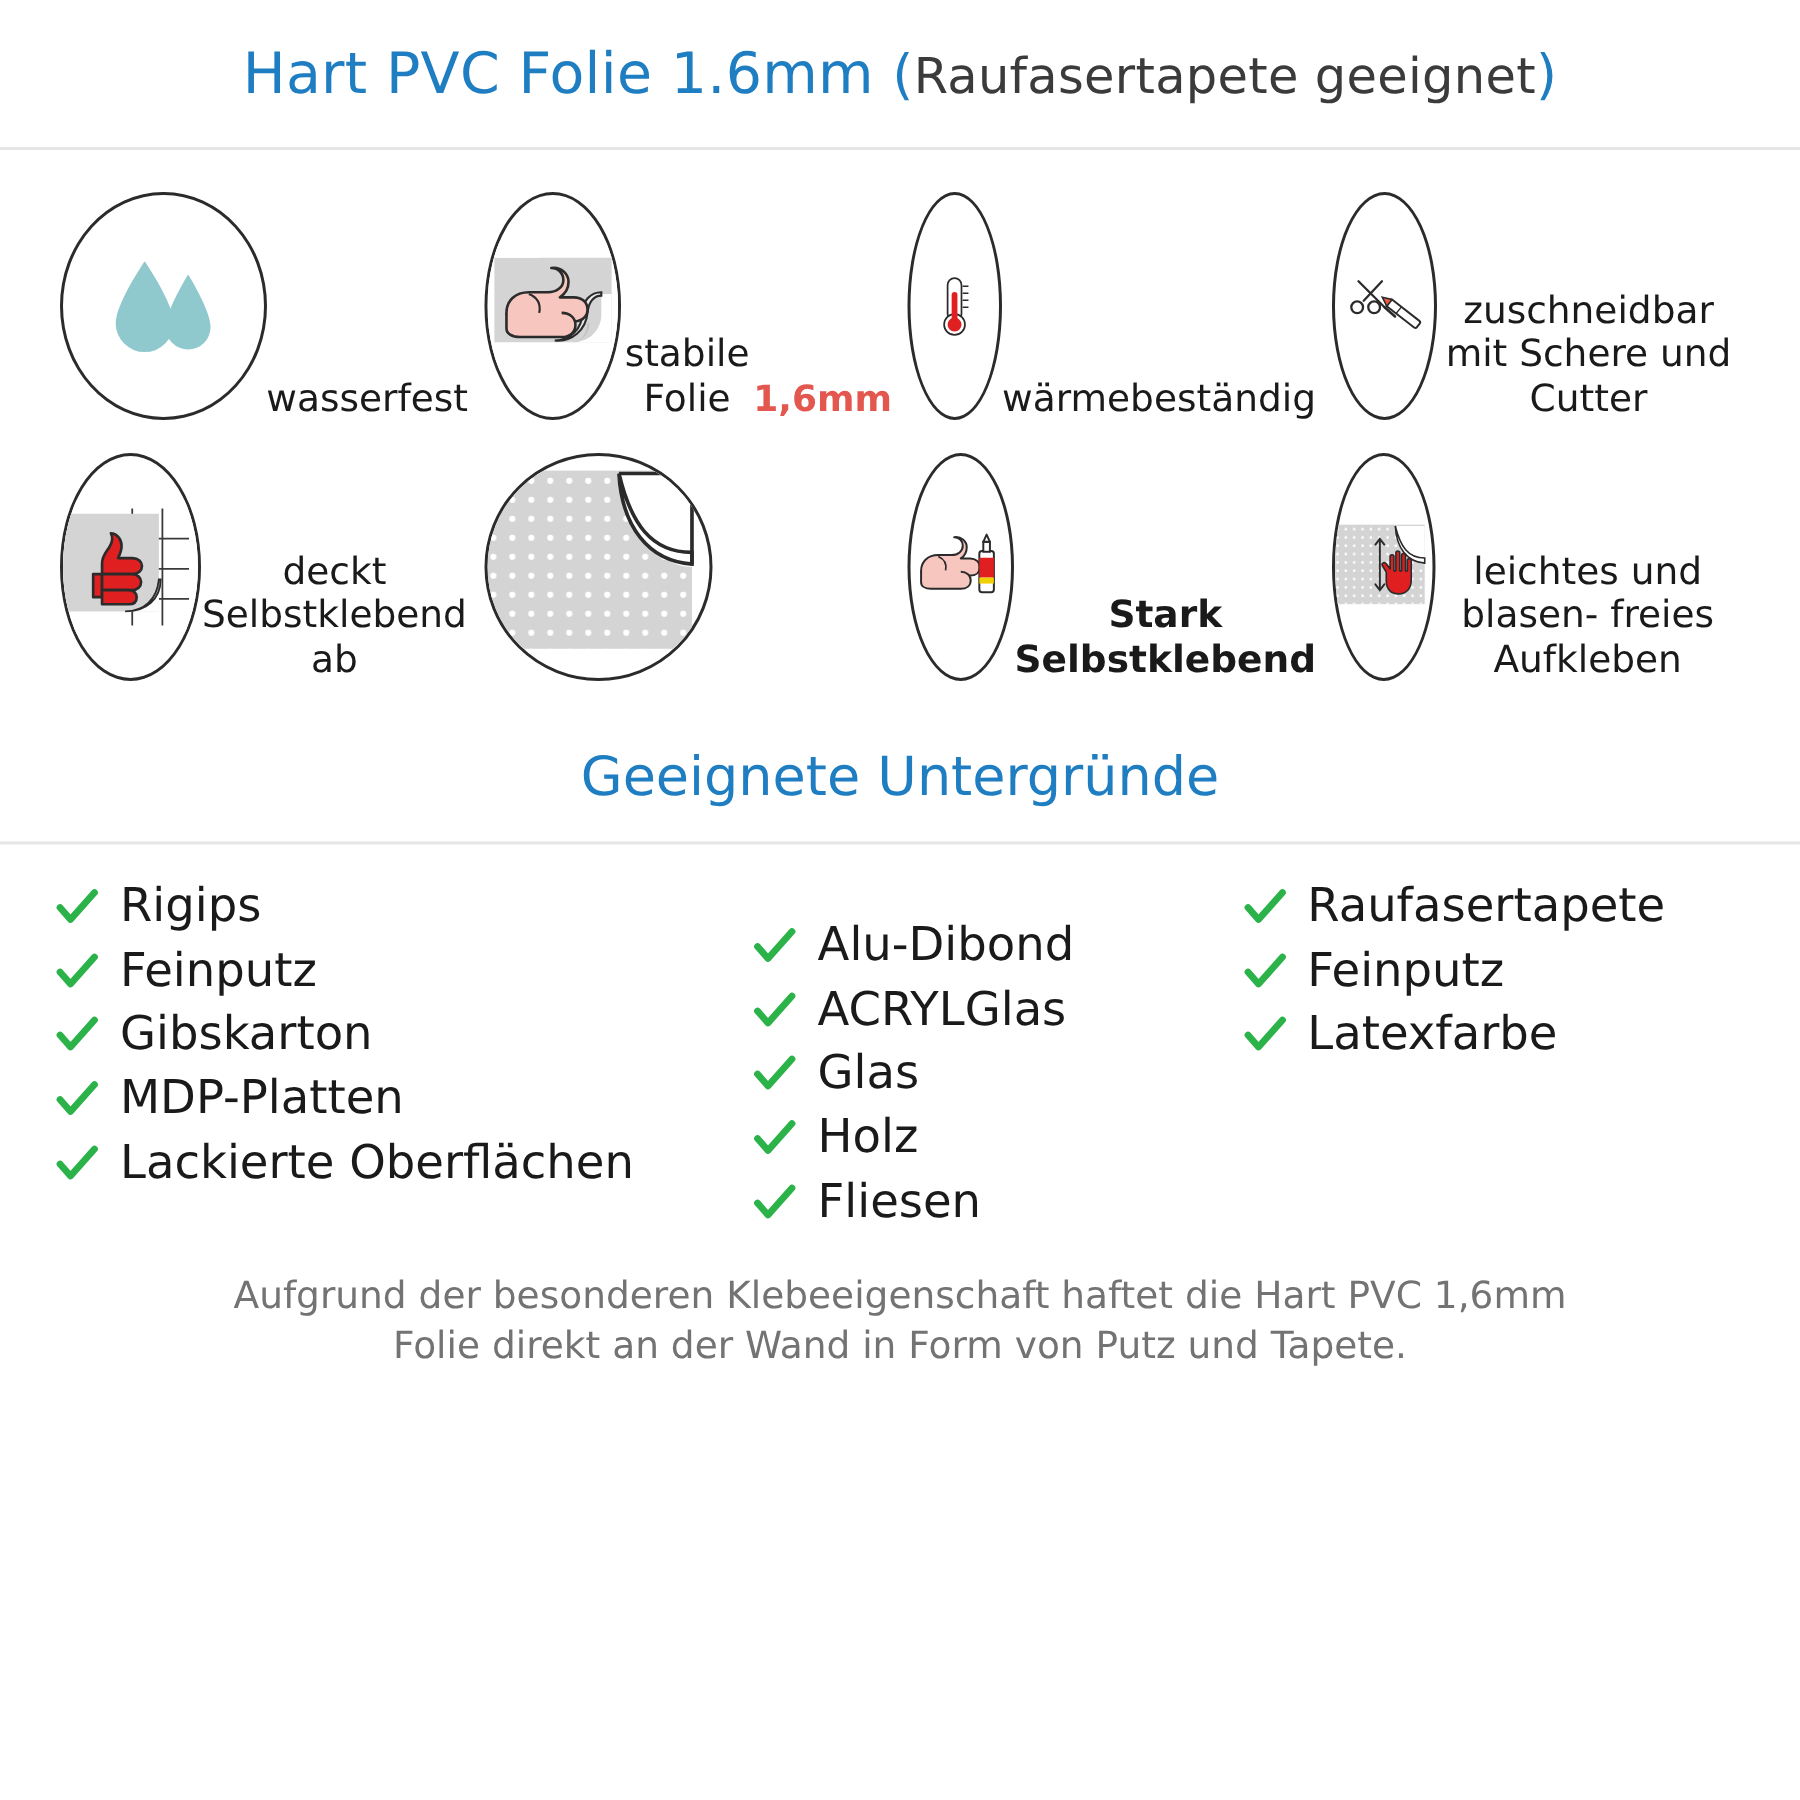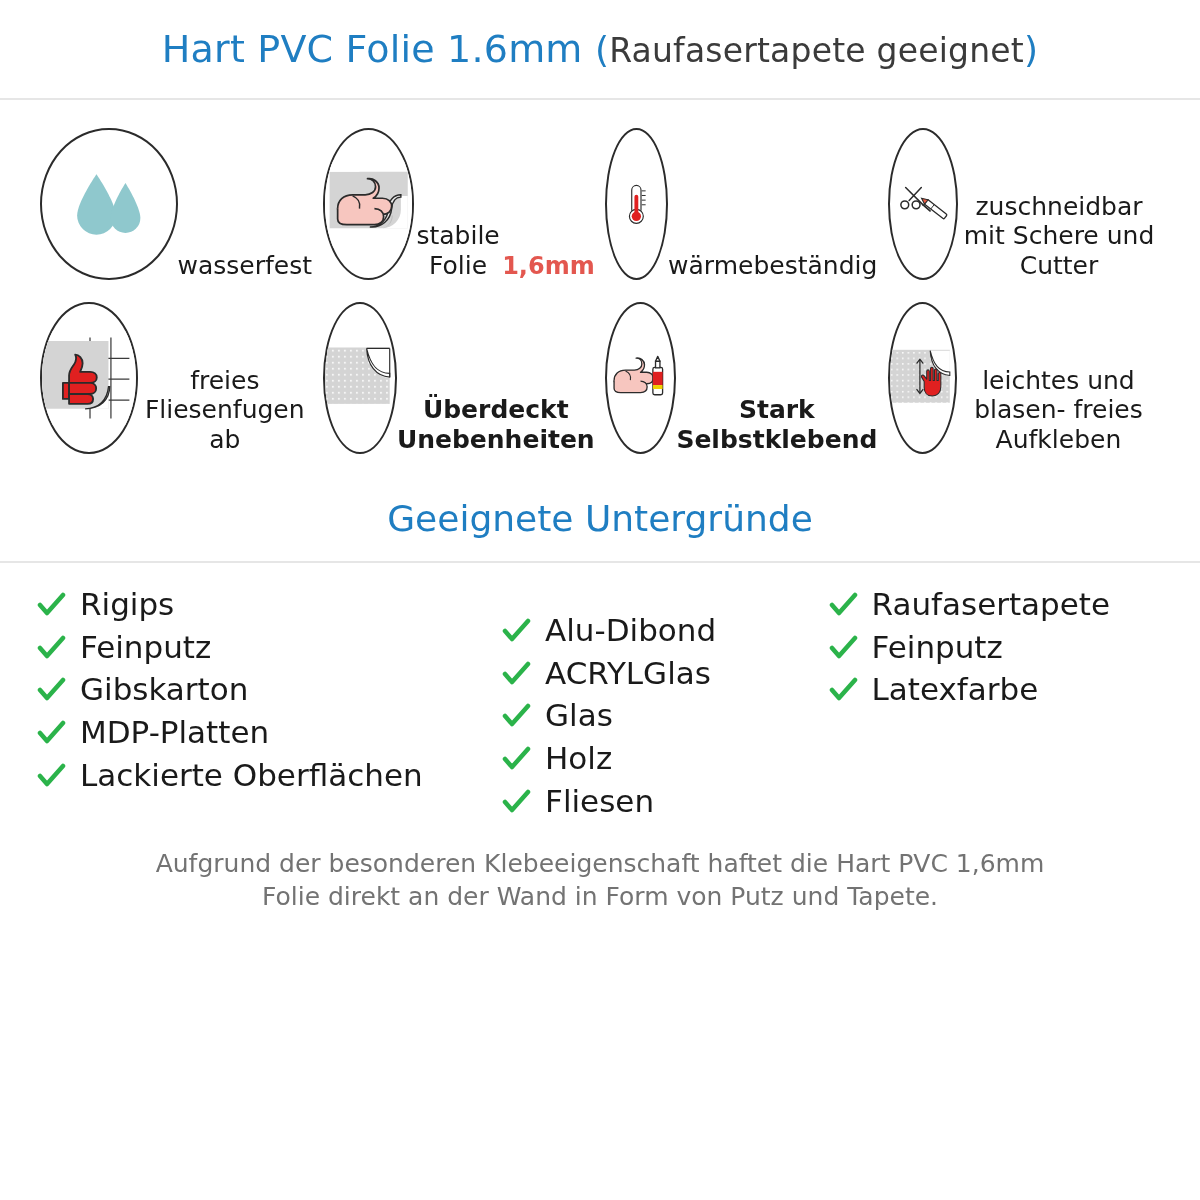--- a/index.html
+++ b/index.html
@@ -228,40 +228,39 @@
             <path d="M108 92 L108 126 L74 126 C96 126 108 114 108 92 Z" fill="#ffffff"></path>
             <path d="M108 90 c-2 22 -16 36 -38 36 c24 0 40 -14 40 -36 z" fill="#bdbdbd" stroke="#2b2b2b" stroke-width="2"></path>
             <g fill="#e02020" stroke="#2b2b2b" stroke-width="3" stroke-linejoin="round">
               <path d="M44 72 c0 -8 4 -12 8 -18 c4 -6 4 -12 2 -16 c6 0 12 6 12 14 c0 6 -2 10 -4 14 l16 0 c7 0 11 4 11 9 c0 5 -4 9 -11 9 l-34 0 z"></path>
               <path d="M34 84 l10 0 l0 26 l-10 0 z"></path>
               <path d="M44 84 l34 0 c6 0 10 4 10 9 c0 5 -4 9 -10 9 l-34 0 z"></path>
               <path d="M44 102 l30 0 c6 0 9 4 9 8 c0 5 -3 8 -9 8 l-30 0 z"></path>
             </g>
           </svg>
         </div>
-        <div class="feature-label">freies Fliesenfugen ab</div>
+        <div class="feature-label">deckt Selbstklebend ab</div>
       </div>
 
       <div class="feature">
         <div class="circle">
           <svg class="ill" viewBox="0 0 152 152">
             <defs>
               <pattern id="dots" width="13" height="13" patternUnits="userSpaceOnUse">
                 <circle cx="4" cy="4" r="2.1" fill="#ffffff"></circle>
               </pattern>
             </defs>
             <rect x="0" y="10" width="140" height="122" fill="#d4d4d4"></rect>
             <rect x="0" y="10" width="140" height="122" fill="url(#dots)"></rect>
             <path d="M90 12 L140 12 L140 76 C118 76 96 52 90 12 Z" fill="#ffffff"></path>
             <path d="M140 74 c-30 -2 -48 -26 -50 -62 c8 34 22 54 50 54 z" fill="#ffffff" stroke="#2b2b2b" stroke-width="2.5"></path>
             <path d="M90 12 L140 12" stroke="#2b2b2b" stroke-width="2.5" fill="none"></path>
             <path d="M140 12 L140 74" stroke="#2b2b2b" stroke-width="2.5" fill="none"></path>
           </svg>
         </div>
-        <div class="feature-label bold">Überdeckt Unebenheiten</div>
       </div>
 
       <div class="feature">
         <div class="circle">
           <svg class="ill" viewBox="0 0 152 152">
             <path d="M16 82 c0 -14 10 -24 26 -24 l20 0 c10 0 17 -6 17 -14 c0 -8 -6 -13 -13 -13 c10 -2 19 6 19 15 c0 7 -3 13 -9 17 l14 0 c9 0 15 6 15 13 c0 8 -6 13 -15 13 l-54 0 c-12 0 -20 -3 -20 -7 z" fill="#f7c6bf" stroke="#2b2b2b" stroke-width="3" stroke-linejoin="round"></path>
             <path d="M16 82 l0 17 c0 6 6 10 15 10 l45 0 c9 0 15 -5 15 -13 c0 -7 -6 -13 -15 -13" fill="#f7c6bf" stroke="#2b2b2b" stroke-width="3" stroke-linejoin="round"></path>
             <path d="M42 60 c9 4 13 12 11 21" fill="none" stroke="#2b2b2b" stroke-width="2.5"></path>
             <g>
               <rect x="104" y="52" width="22" height="62" rx="4" fill="#ffffff" stroke="#2b2b2b" stroke-width="3"></rect>

